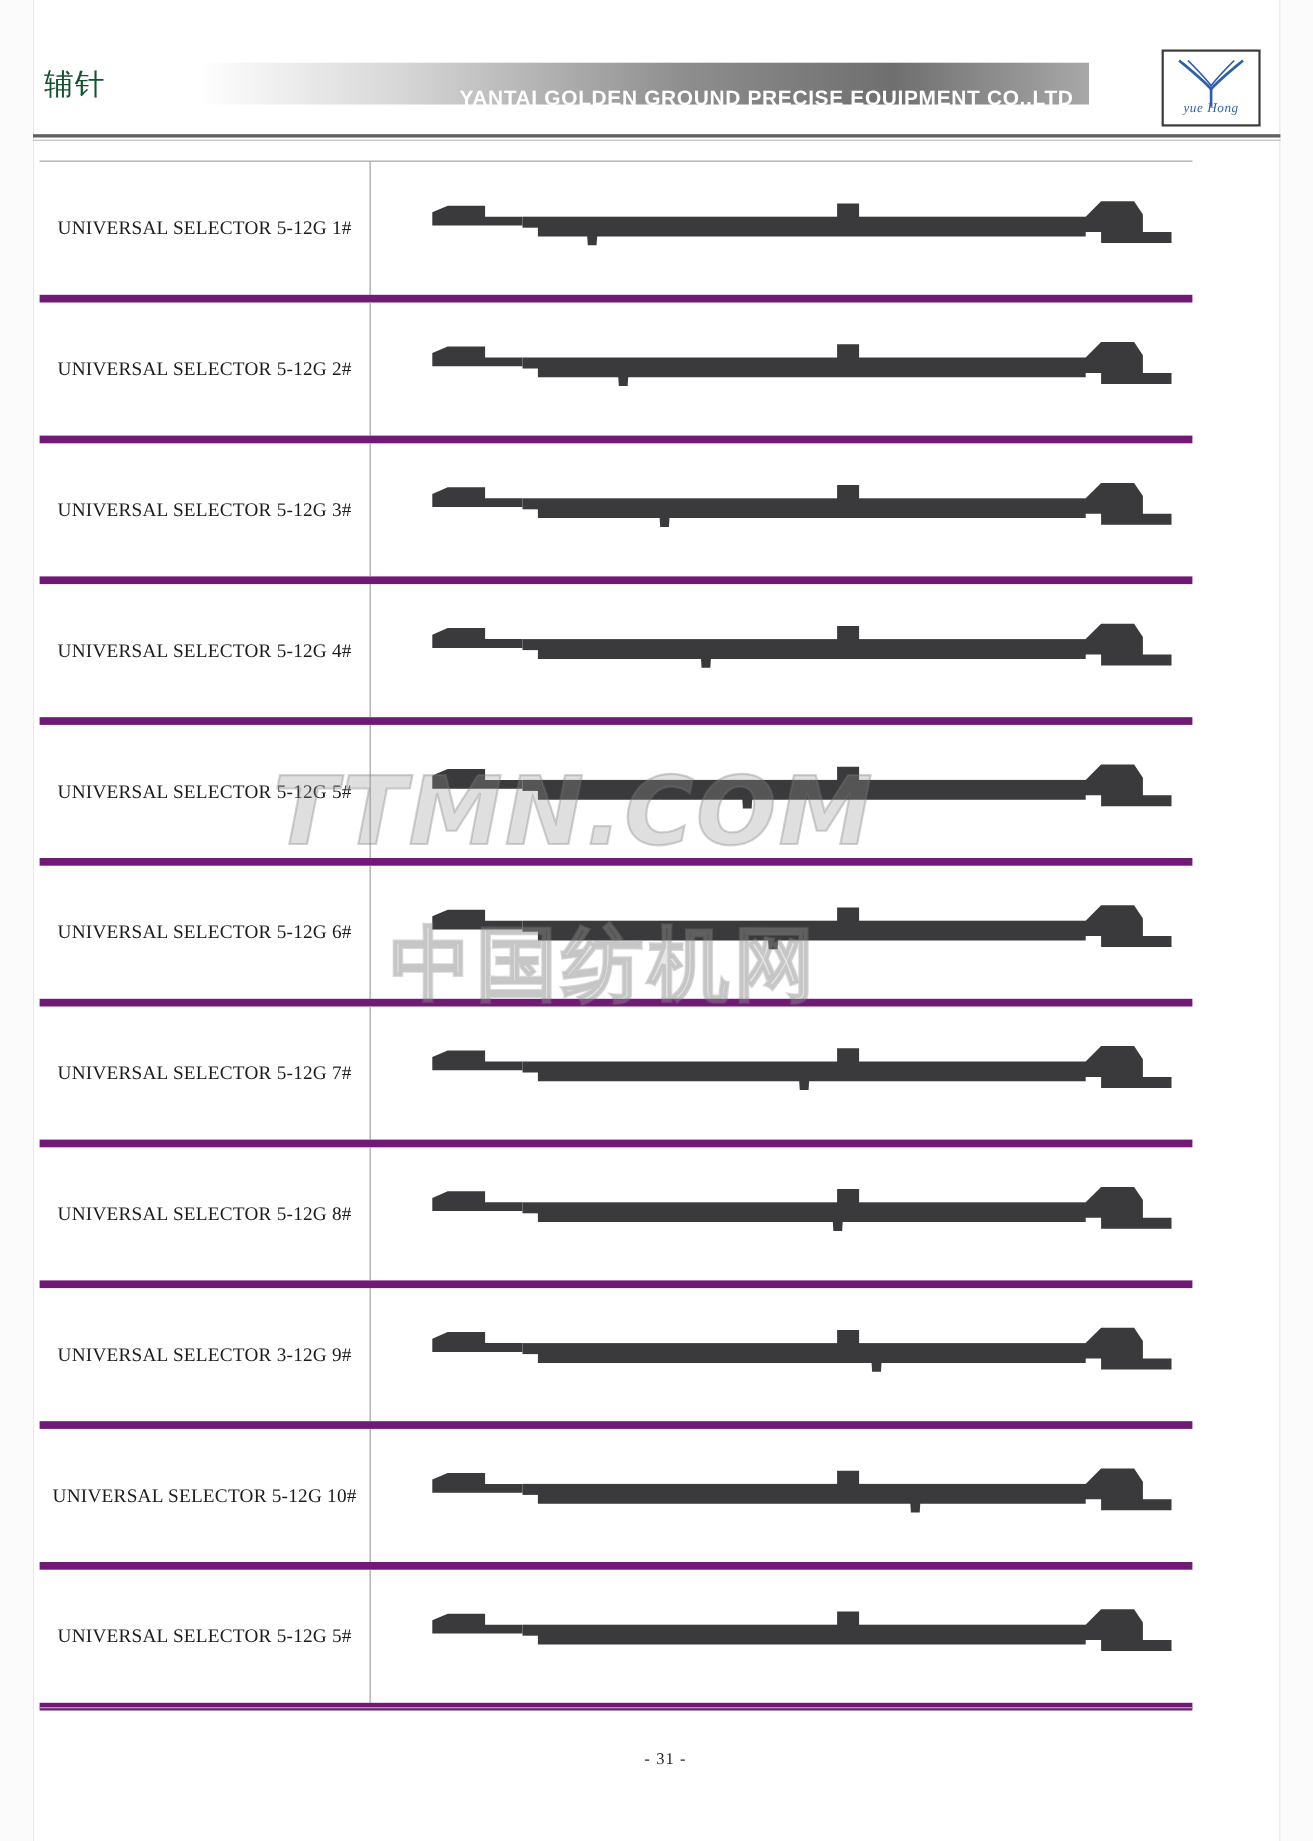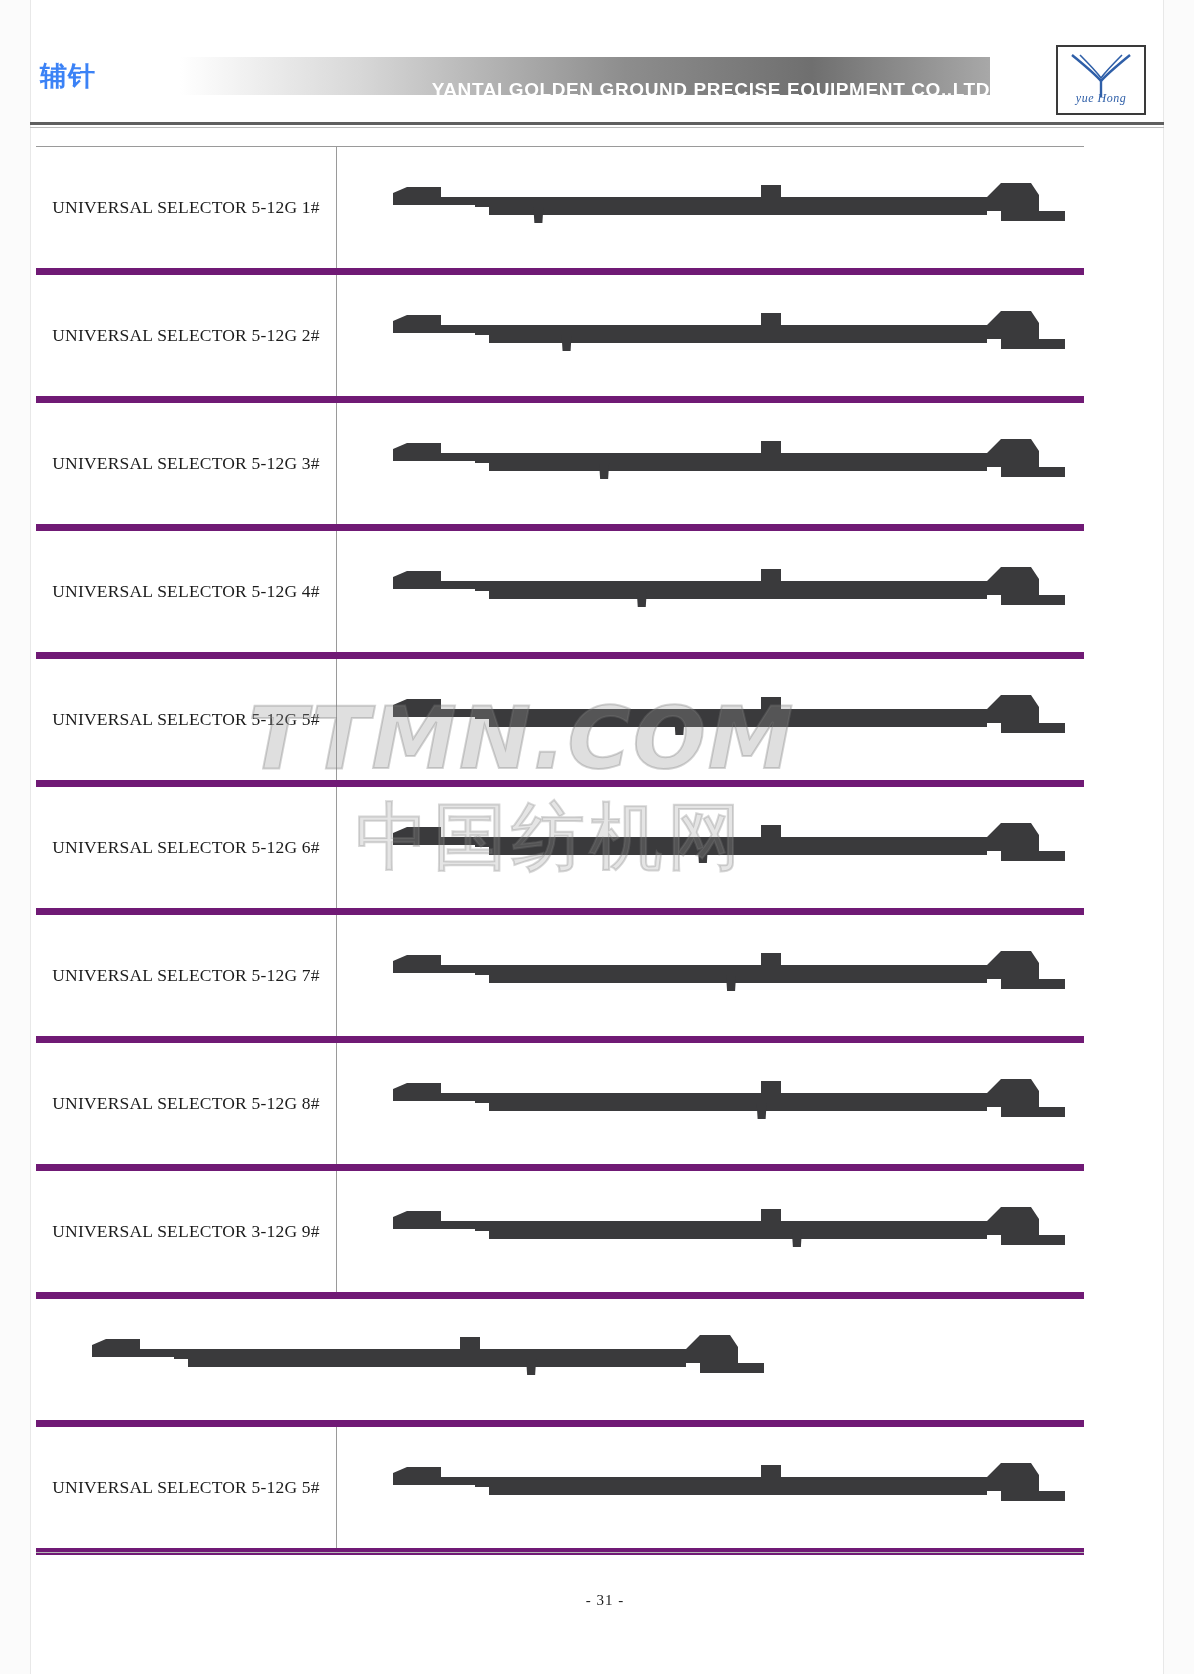--- a/index.html
+++ b/index.html
@@ -38,42 +38,42 @@
   .header {
     position: absolute;
     left: 30px; top: 40px;
     width: 1134px;
     height: 78px;
   }
   .header-title {
     position: absolute;
     left: 10px; top: 18px;
     font-family: "DejaVu Sans", sans-serif;
-    font-weight: bold;
+    font-weight: normal;
     font-size: 27px;
-    color: #3b82f6;
+    color: #14532d;
     letter-spacing: 1px;
   }
   .header-bar {
     position: absolute;
     left: 150px; top: 17px;
     width: 810px;
     height: 38px;
     background: linear-gradient(to right, #ffffff 0%, #d8d8d8 22%, #8d8d8d 55%, #6f6f6f 78%, #a8a8a8 100%);
     display: flex;
     align-items: center;
     justify-content: flex-end;
   }
   .header-company {
     font-family: "Liberation Sans", sans-serif;
     font-weight: bold;
     font-size: 19px;
     color: #ffffff;
     letter-spacing: 0.6px;
-    padding-right: 0;
+    padding-right: 14px;
     white-space: nowrap;
     margin-top: 28px;
   }
   .logo-box {
     position: absolute;
     right: 18px; top: 5px;
     width: 86px;
     height: 66px;
     border: 2px solid #3a3a3a;
     background: #ffffff;
@@ -165,23 +165,23 @@
     font-style: italic;
     font-size: 86px;
     color: rgba(150,150,150,0.30);
     -webkit-text-stroke: 2px rgba(120,120,120,0.32);
     letter-spacing: 2px;
     white-space: nowrap;
   }
   .wm-line2 {
     position: absolute;
     left: 355px;
-    top: 788px;
+    top: 828px;
     font-family: "DejaVu Sans", sans-serif;
-    font-weight: normal;
+    font-weight: bold;
     font-size: 74px;
     color: rgba(155,155,155,0.26);
     -webkit-text-stroke: 2px rgba(125,125,125,0.30);
     letter-spacing: 4px;
     white-space: nowrap;
   }
 
   
   .footer-rule {
     position: absolute;
@@ -314,20 +314,21 @@
         <div class="cell-label">UNIVERSAL SELECTOR  3-12G 9#</div>
         <div class="cell-fig">
           <svg class="fig-svg" viewBox="0 0 680 74">
             <polygon points="4,22 18,16 52,16 52,26 86,26 86,34 372,34 372,14 392,14 392,34 598,34 598,26 612,12 642,12 650,24 650,40 676,40 676,50 612,50 612,40 598,40 598,44 100,44 100,34 86,34 4,34" fill="#3a3a3c"></polygon>
             <rect x="86" y="26" width="520" height="10" fill="#3a3a3c"></rect>
             <polygon points="402.85,36 412.85,36 411.85,52 403.85,52" fill="#3a3a3c"></polygon>
           </svg>
         </div>
       </div>
       <div class="row">
+        <div class="cell-label">UNIVERSAL SELECTOR  5-12G 10#</div>
         <div class="cell-fig">
           <svg class="fig-svg" viewBox="0 0 680 74">
             <polygon points="4,22 18,16 52,16 52,26 86,26 86,34 372,34 372,14 392,14 392,34 598,34 598,26 612,12 642,12 650,24 650,40 676,40 676,50 612,50 612,40 598,40 598,44 100,44 100,34 86,34 4,34" fill="#3a3a3c"></polygon>
             <rect x="86" y="26" width="520" height="10" fill="#3a3a3c"></rect>
             <polygon points="438.09999999999997,36 448.09999999999997,36 447.09999999999997,52 439.09999999999997,52" fill="#3a3a3c"></polygon>
           </svg>
         </div>
       </div>
       <div class="row">
         <div class="cell-label">UNIVERSAL SELECTOR  5-12G 5#</div>

